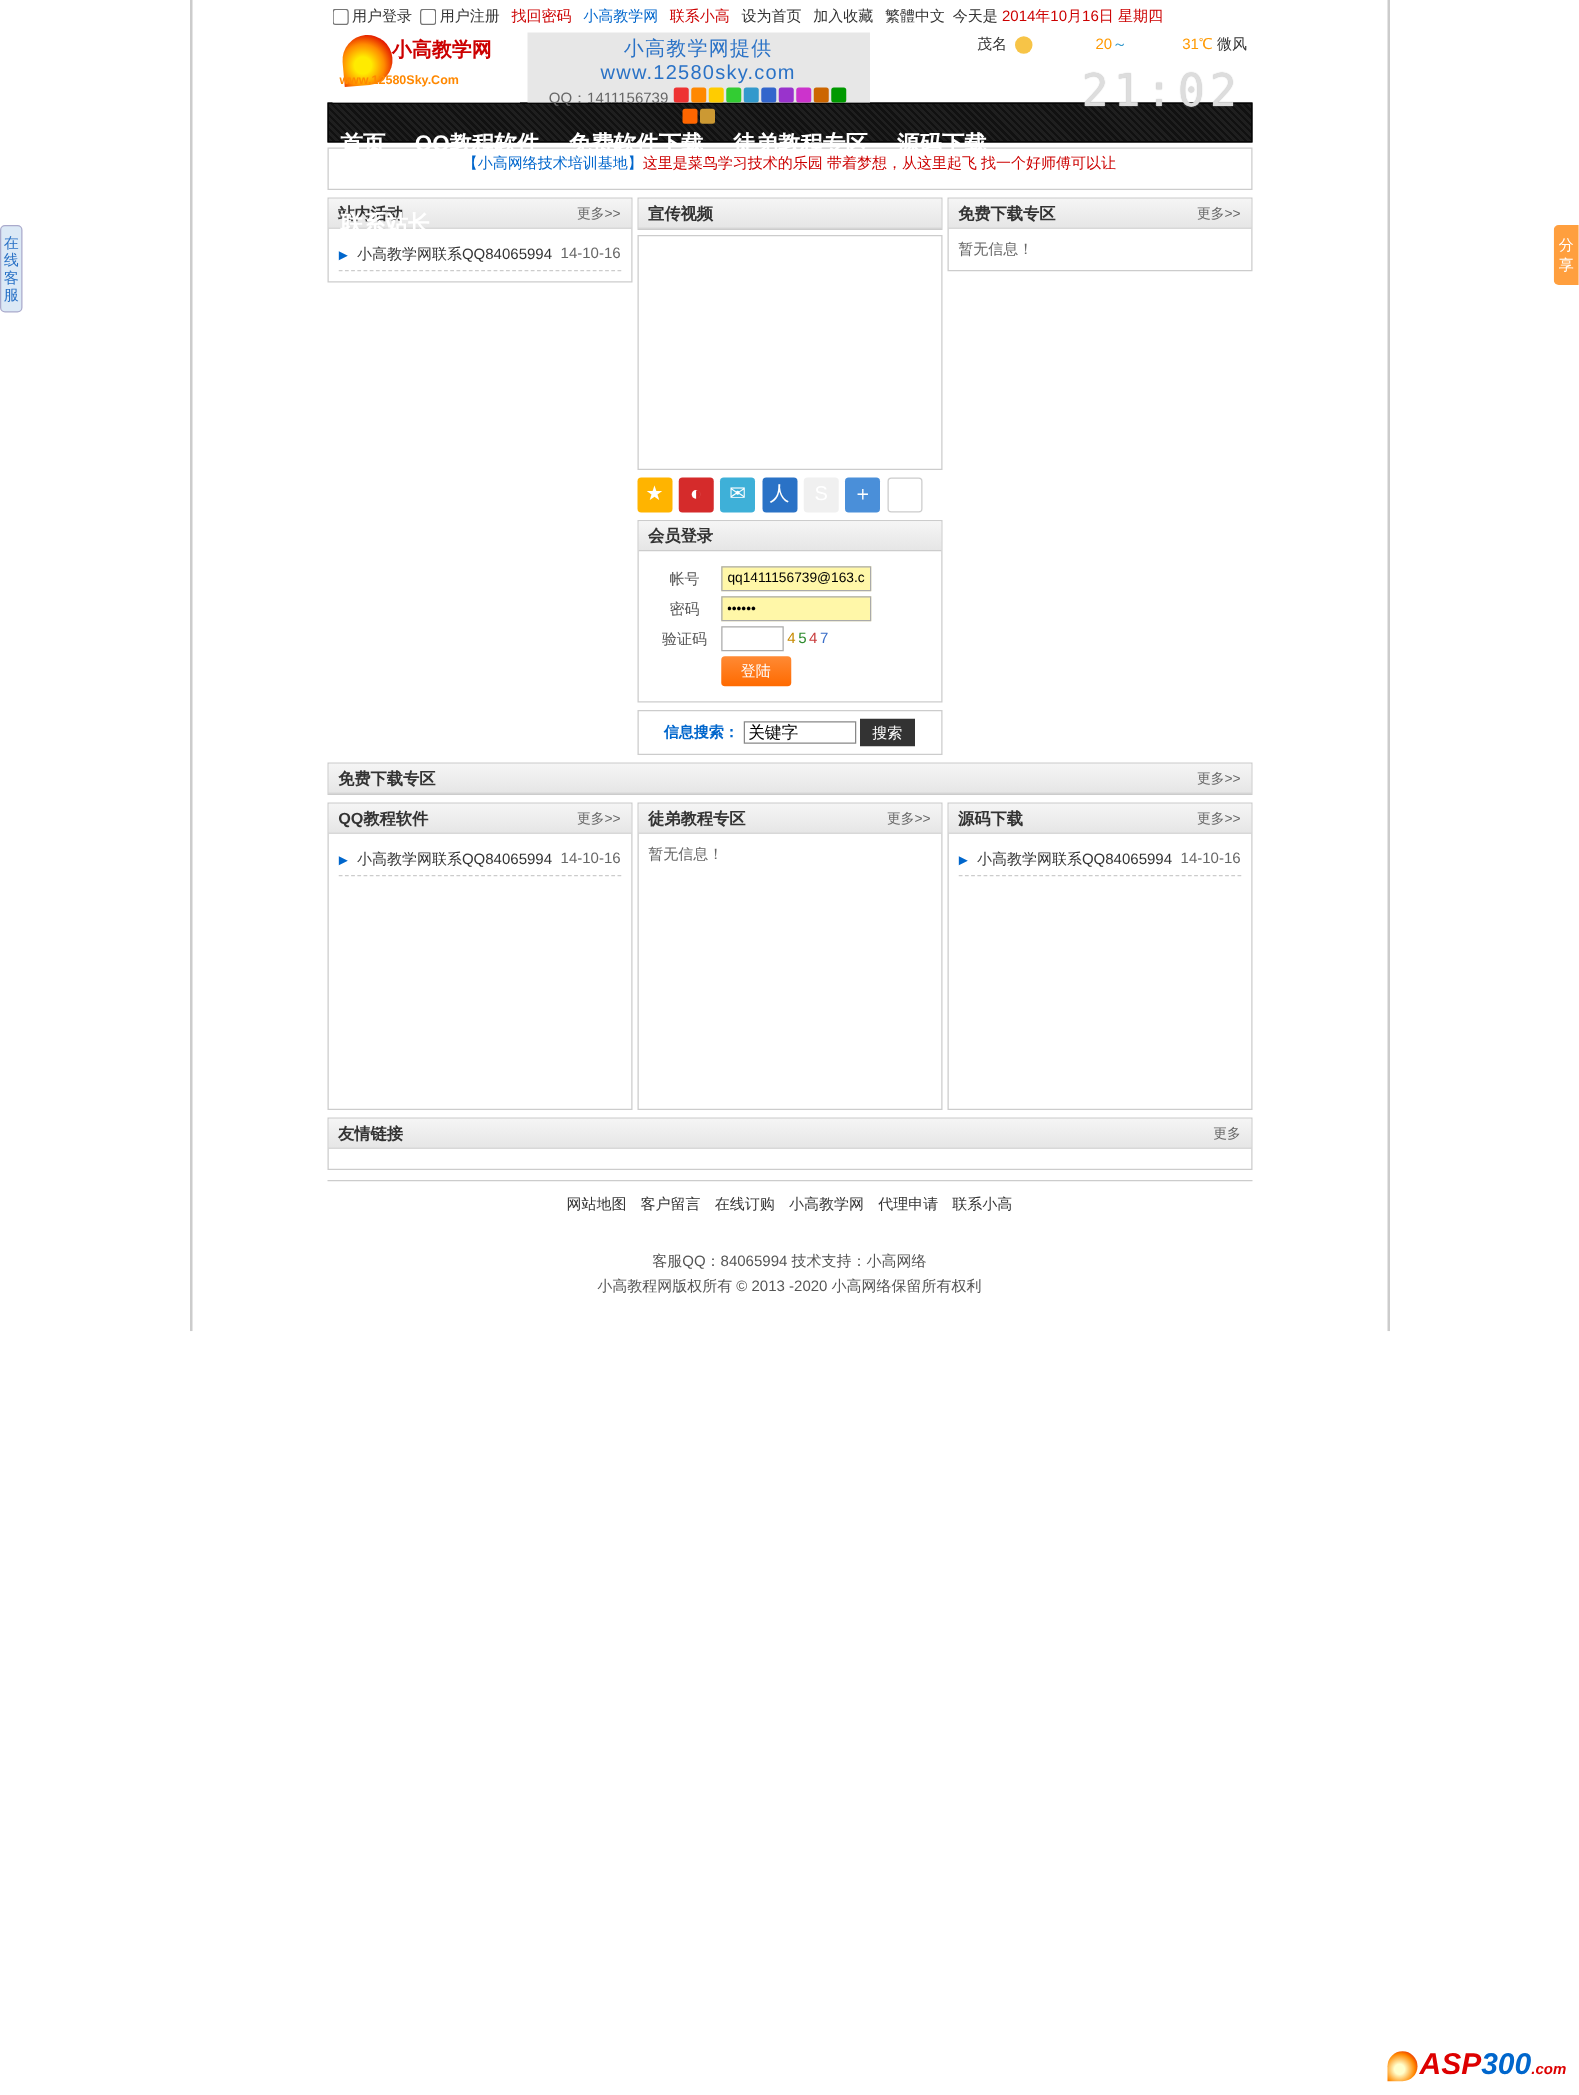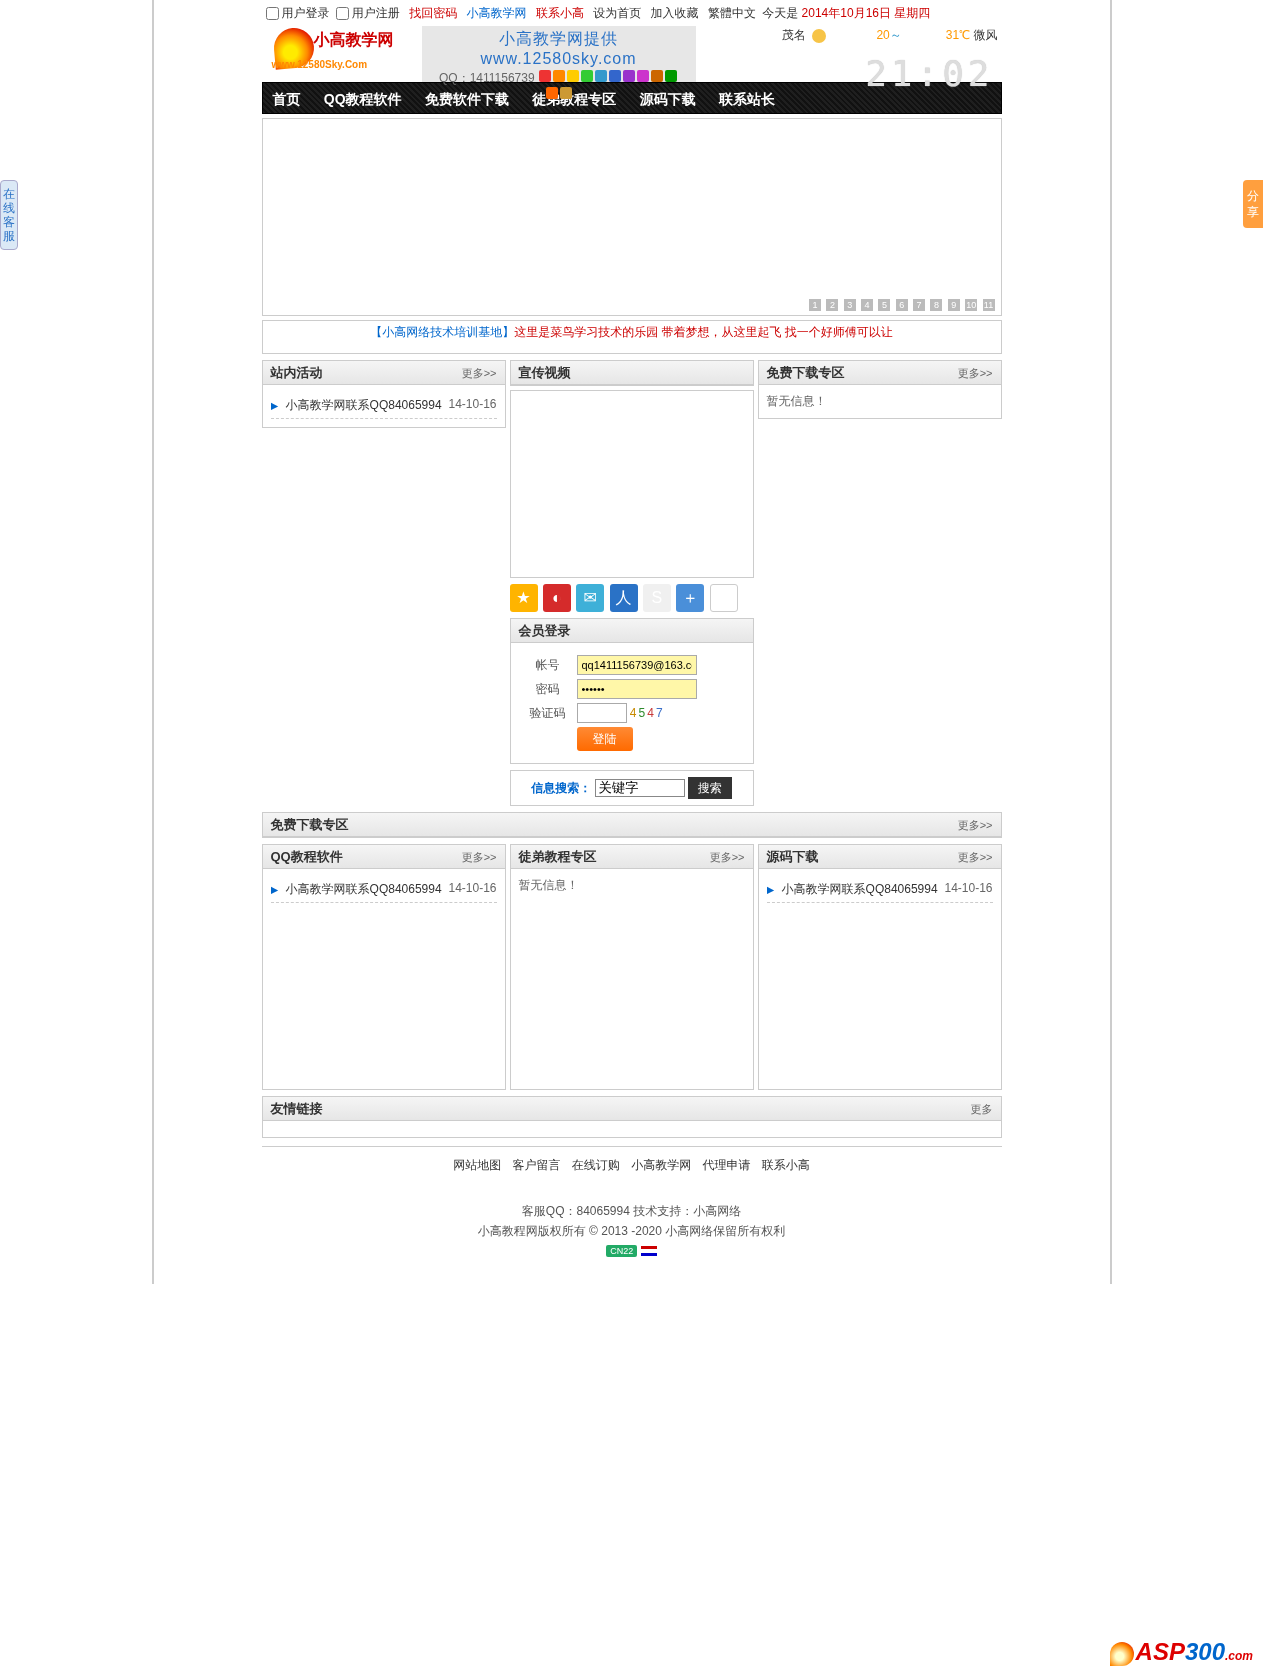--- a/index.html
+++ b/index.html
@@ -29,21 +29,21 @@
 .logo-txten { position:absolute; bottom:12px; left:6px; font-size:10px; color:#ff8800; font-weight:bold; }
 .banner-ad { float: left; margin-left: 6px; width: 274px; height: 56px; background: #e7e7e7; text-align:center; padding:3px 14px;}
 .banner-ad .l1 { color:#2a72c6; font-size:16px; letter-spacing:1px; }
 .banner-ad .l2 { color:#666; font-size:12px; margin-top:2px; }
 .banner-ad .icons span{display:inline-block;width:12px;height:12px;margin:0 1px;border-radius:2px;}
 .clock { float: right; margin-right: 8px; font-family: "Digital", monospace; font-size: 36px; color: #ddd; letter-spacing: 4px; line-height:56px; text-shadow:0 0 1px #bbb;}
 .clear { clear: both; }
 
 
 .nav { background: #1a1a1a; background-image: repeating-linear-gradient(45deg,#1f1f1f 0,#1f1f1f 2px,#111 2px,#111 4px); height: 32px; line-height: 32px; border: 1px solid #000; }
-.nav a { display: inline-block; color: #fff; font-size: 14px; padding: 0 10px; font-weight:bold;}
+.nav a { display: inline-block; color: #fff; font-size: 18px; padding: 16px 10px; font-weight:bold;}
 
 
 .slider { height: 198px; border: 1px solid #ccc; margin-top: 4px; background: #fff; position: relative; }
 .slider-pager { position: absolute; right: 6px; bottom: 4px; }
 .slider-pager span { display: inline-block; width: 12px; height: 12px; background: #bbb; margin-left: 2px; font-size:9px; text-align:center; line-height:12px; color:#fff;}
 
 
 .marquee { height: 34px; line-height: 22px; border: 1px solid #ccc; margin-top: 4px; text-align: center; font-size: 12px; color:#c00; white-space:nowrap; overflow:hidden;}
 .marquee .blue{color:#0066cc;}
 
@@ -164,35 +164,20 @@
 
   <div class="nav">
     <a>首页</a>
     <a>QQ教程软件</a>
     <a>免费软件下载</a>
     <a>徒弟教程专区</a>
     <a>源码下载</a>
     <a>联系站长</a>
   </div>
 
-  <div class="slider">
-    <div class="slider-pager">
-      <span>1</span>
-      <span>2</span>
-      <span>3</span>
-      <span>4</span>
-      <span>5</span>
-      <span>6</span>
-      <span>7</span>
-      <span>8</span>
-      <span>9</span>
-      <span>10</span>
-      <span>11</span>
-    </div>
-  </div>
 
   <div class="marquee">
     <span class="blue">【小高网络技术培训基地】</span><span>这里是菜鸟学习技术的乐园</span> <span>带着梦想，从这里起飞 找一个好师傅可以让</span>
   </div>
 
   <div class="row">
     <div class="col-l">
       <div class="panel">
         <div class="panel-hd"><span>站内活动</span><a class="more">更多&gt;&gt;</a></div>
         <div class="panel-bd">
@@ -309,21 +294,20 @@
     <a>客户留言</a>
     <a>在线订购</a>
     <a>小高教学网</a>
     <a>代理申请</a>
     <a>联系小高</a>
   </div>
 
   <div class="footer">
     <div class="line">客服QQ：84065994  技术支持：小高网络</div>
     <div class="line">小高教程网版权所有 © 2013 -2020 小高网络保留所有权利</div>
-    <div class="line"><span class="lang-badge">CN22</span> <span class="lang-flag"></span></div>
   </div>
 
 </div>
 </div>
 
 <div class="watermark">
   <span class="flame"></span><span>ASP</span><span class="blue">300</span><span style="font-size:12px">.com</span>
 </div>
 
 </body></html>

